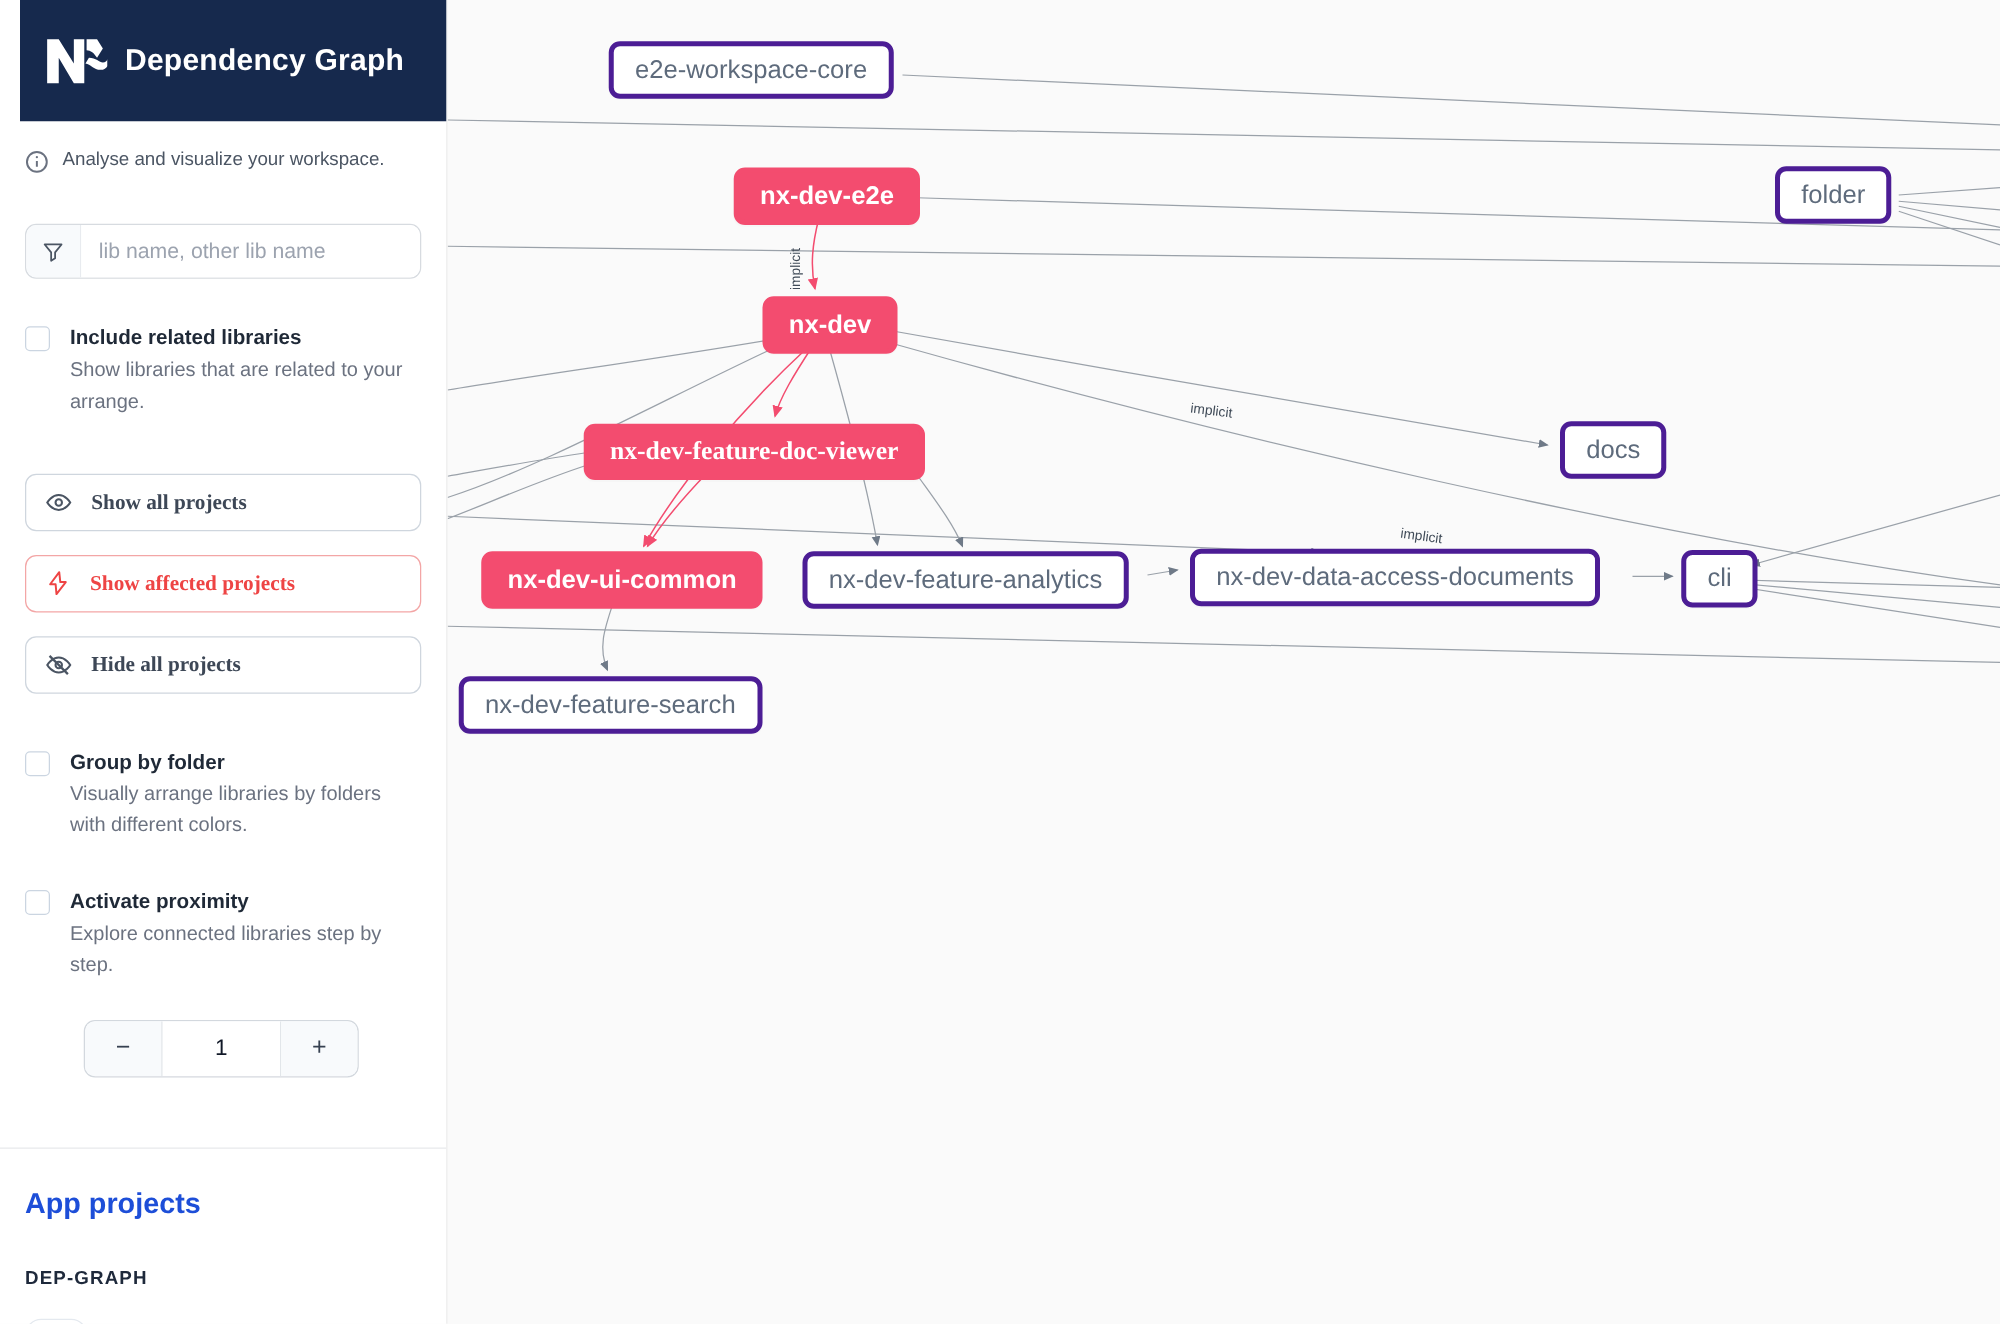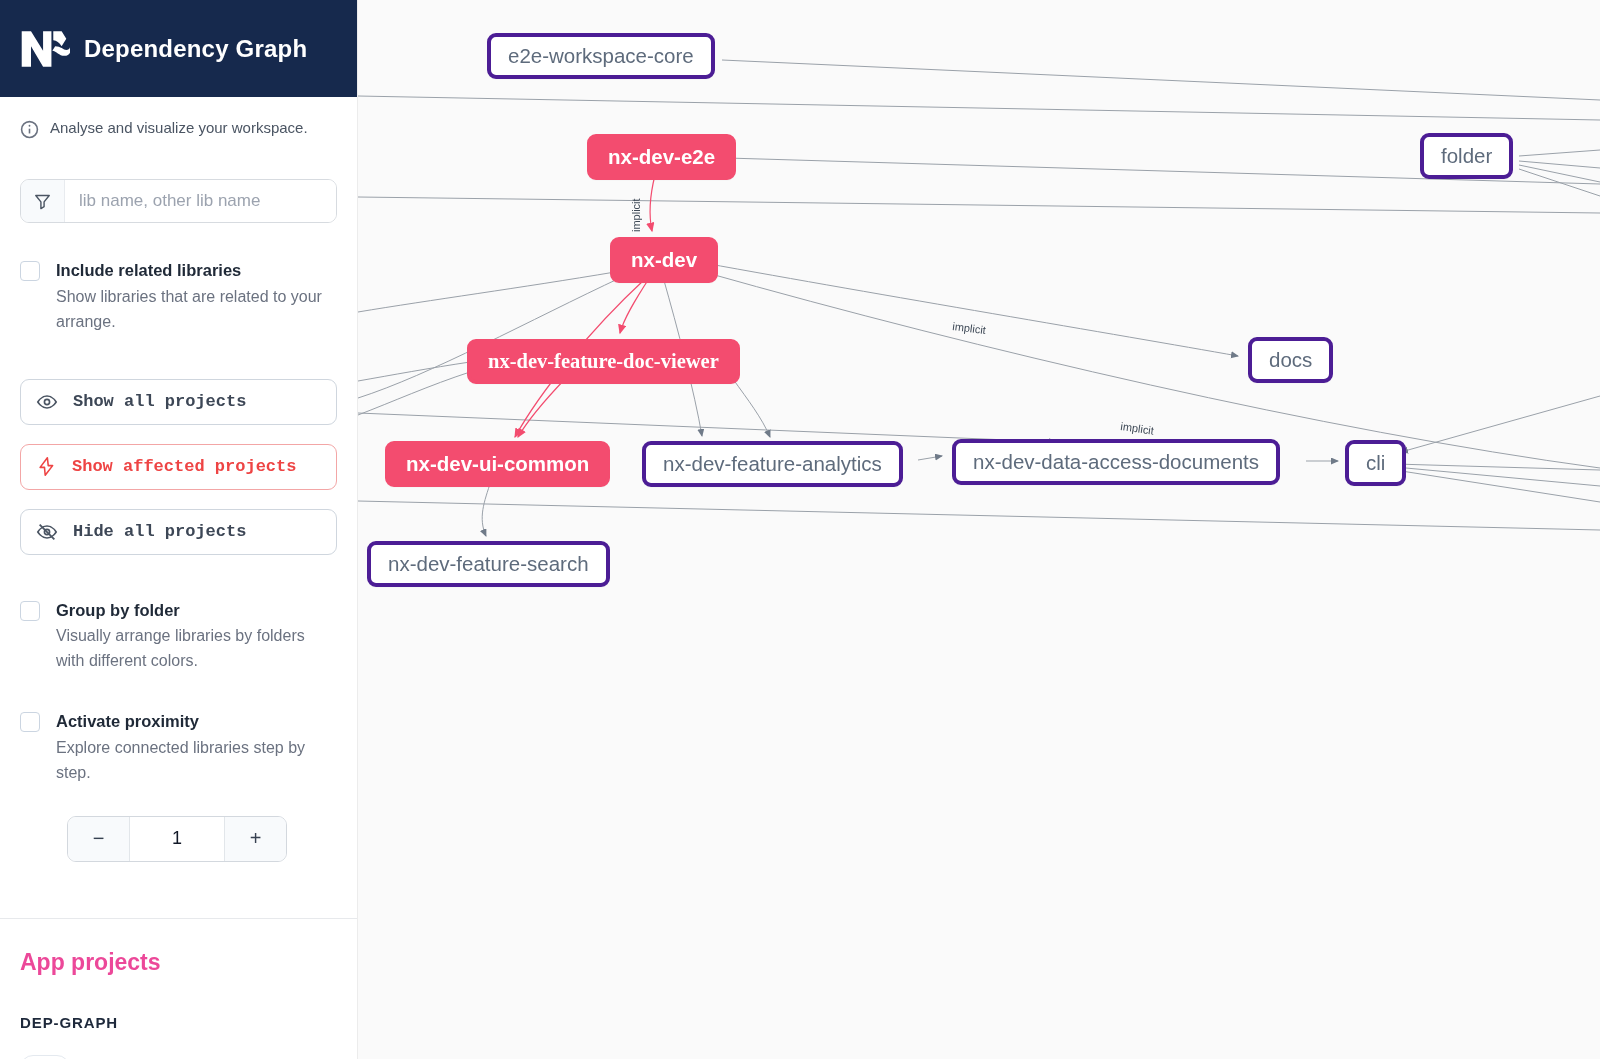--- a/index.html
+++ b/index.html
@@ -12,21 +12,21 @@
   .edge-label { font-size:11px; fill:#3f4a57; }
   .node { position:absolute; z-index:2; padding:7px 17px; background:#fff;
     border:4px solid #4c1d95; border-radius:9px; color:#5e6b7c; font-size:20.5px;
     white-space:nowrap; box-shadow:0 1px 1px rgba(0,0,0,.02); cursor:pointer; }
   .node.affected { background:#f34c6f; border-color:#f34c6f; color:#fff; font-weight:600; }
 
   
   .sidebar { position:absolute; left:0; top:0; width:358px; height:1059px; background:#fff;
     z-index:5; border-right:1px solid #ececec; }
   .side-header { height:97px; background:#16294d; display:flex; align-items:center;
-    padding:0 18px; gap:14px; }
+    padding:0 18px; gap:14px;margin-left:16px; }
   .side-title { color:#fff; font-size:24px; font-weight:700; letter-spacing:.2px; }
   .side-body { padding:18px 20px 0 20px; }
 
   .tagline { display:flex; align-items:flex-start; gap:11px; color:#4b5563; font-size:15px;
     margin:4px 0 0 0; }
   .tagline svg { flex:0 0 auto; margin-top:1px; }
 
   .searchbox { margin-top:40px; display:flex; align-items:stretch; height:44px;
     border:1px solid #d7dbe0; border-radius:9px; overflow:hidden; background:#fff; }
   .search-iconcell { width:44px; display:flex; align-items:center; justify-content:center;
@@ -37,35 +37,35 @@
 
   .check-row { margin-top:36px; display:grid; grid-template-columns:22px 1fr; column-gap:14px; }
   .checkbox { width:20px; height:20px; border:1px solid #cbd5e1; border-radius:4px;
     background:#fff; margin-top:2px; cursor:pointer; }
   .check-label { font-size:16.5px; font-weight:600; color:#1f2937; line-height:1.45; }
   .check-desc { font-size:16px; color:#6b7280; line-height:1.55; margin-top:2px; }
 
   .action-btn { margin-top:19px; width:100%; height:46px; border:1px solid #cfd6de;
     border-radius:9px; background:#fff; display:flex; align-items:center; gap:15px;
     padding:0 15px; font-size:17px; font-weight:600; color:#3d4756; cursor:pointer;
-    font-family:Liberation Mono, monospace; }
+    font-family:Liberation Serif, serif; }
   .action-btn.first { margin-top:44px; }
   .action-btn.affected-btn { color:#ee4444; border-color:#f3a6a6; }
 
   .stepper { margin:30px 0 0 47px; width:220px; height:46px; display:flex;
     border:1px solid #d3d8de; border-radius:9px; overflow:hidden; }
   .stepper button { width:61px; border:none; background:#f8fafc; font-size:20px; color:#374151;
     cursor:pointer; font-family:"Liberation Sans", sans-serif; }
   .stepper .value { flex:1; background:#fff; border-left:1px solid #e2e6ea;
     border-right:1px solid #e2e6ea; display:flex; align-items:center; justify-content:center;
     font-size:18px; color:#111827; }
 
   .divider { margin-top:56px; border-top:1px solid #e7e9ec; margin-left:-20px; margin-right:-20px; }
 
-  .apps-heading { margin-top:30px; font-size:23px; font-weight:700; color:#ec4899; }
+  .apps-heading { margin-top:30px; font-size:23px; font-weight:700; color:#1d4ed8; }
   .group-label { margin-top:38px; font-size:15px; font-weight:700; letter-spacing:.9px;
     color:#1e293b; }
   .project-row { margin-top:24px; display:flex; align-items:center; }
   .focus-btn { width:50px; height:52px; border:1px solid #e4e9ef; border-radius:13px;
     background:#fff; display:flex; align-items:center; justify-content:center; cursor:pointer; }
   .eye-toggle { margin-left:auto; background:none; border:none; cursor:pointer; padding:2px; }
 </style>
 </head>
 <body>
 

